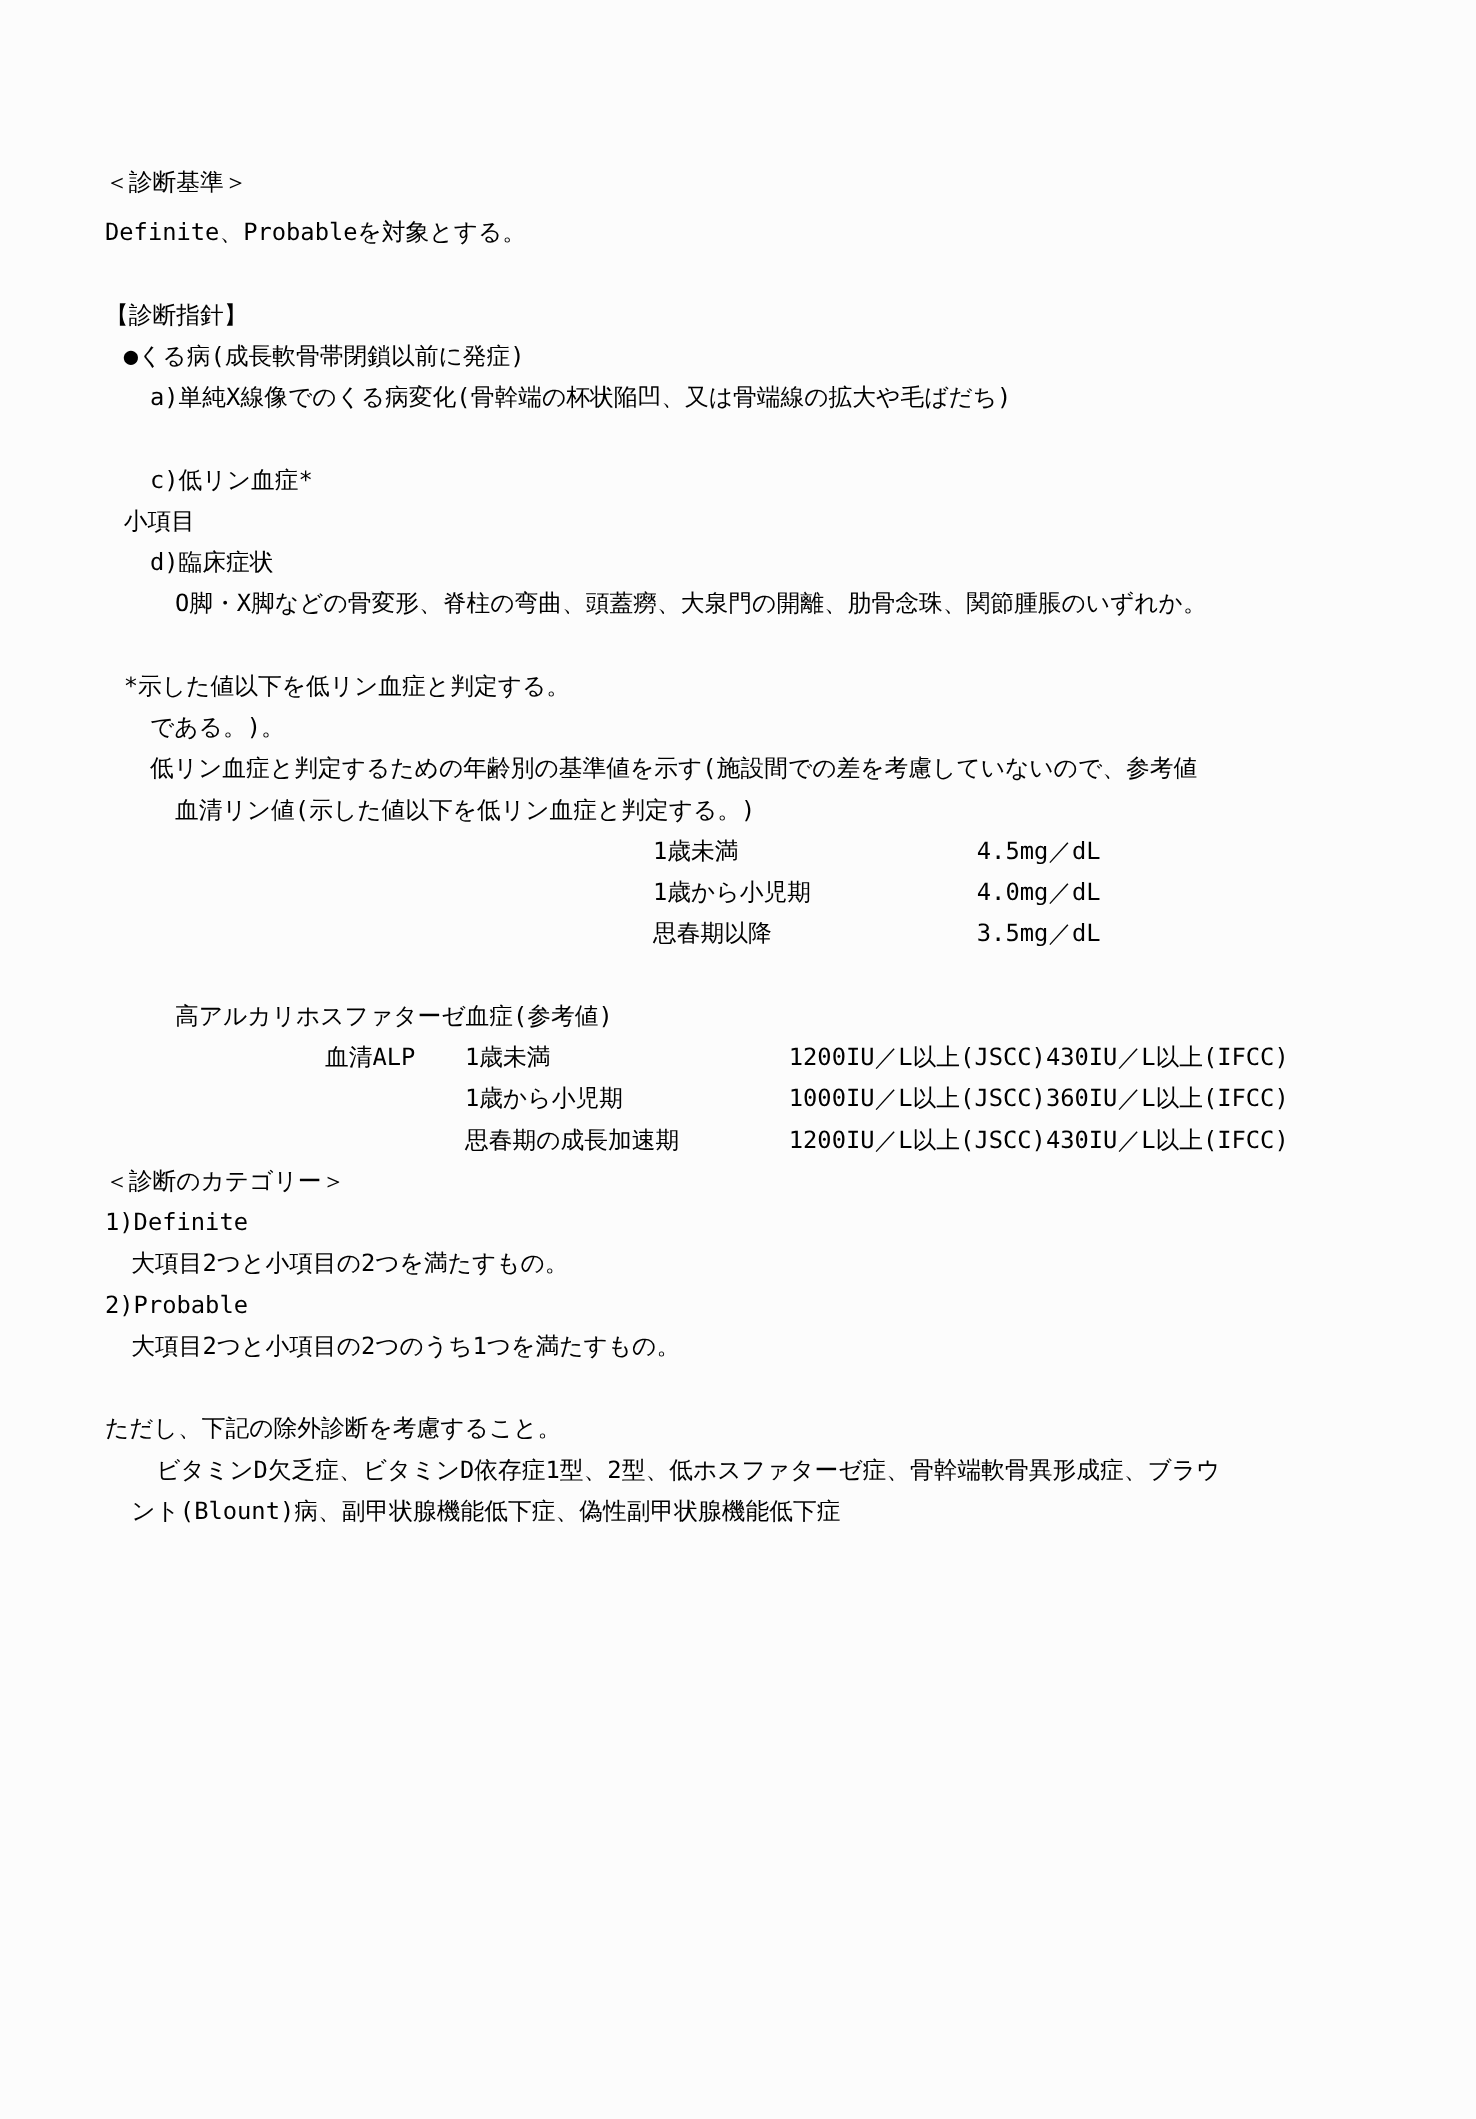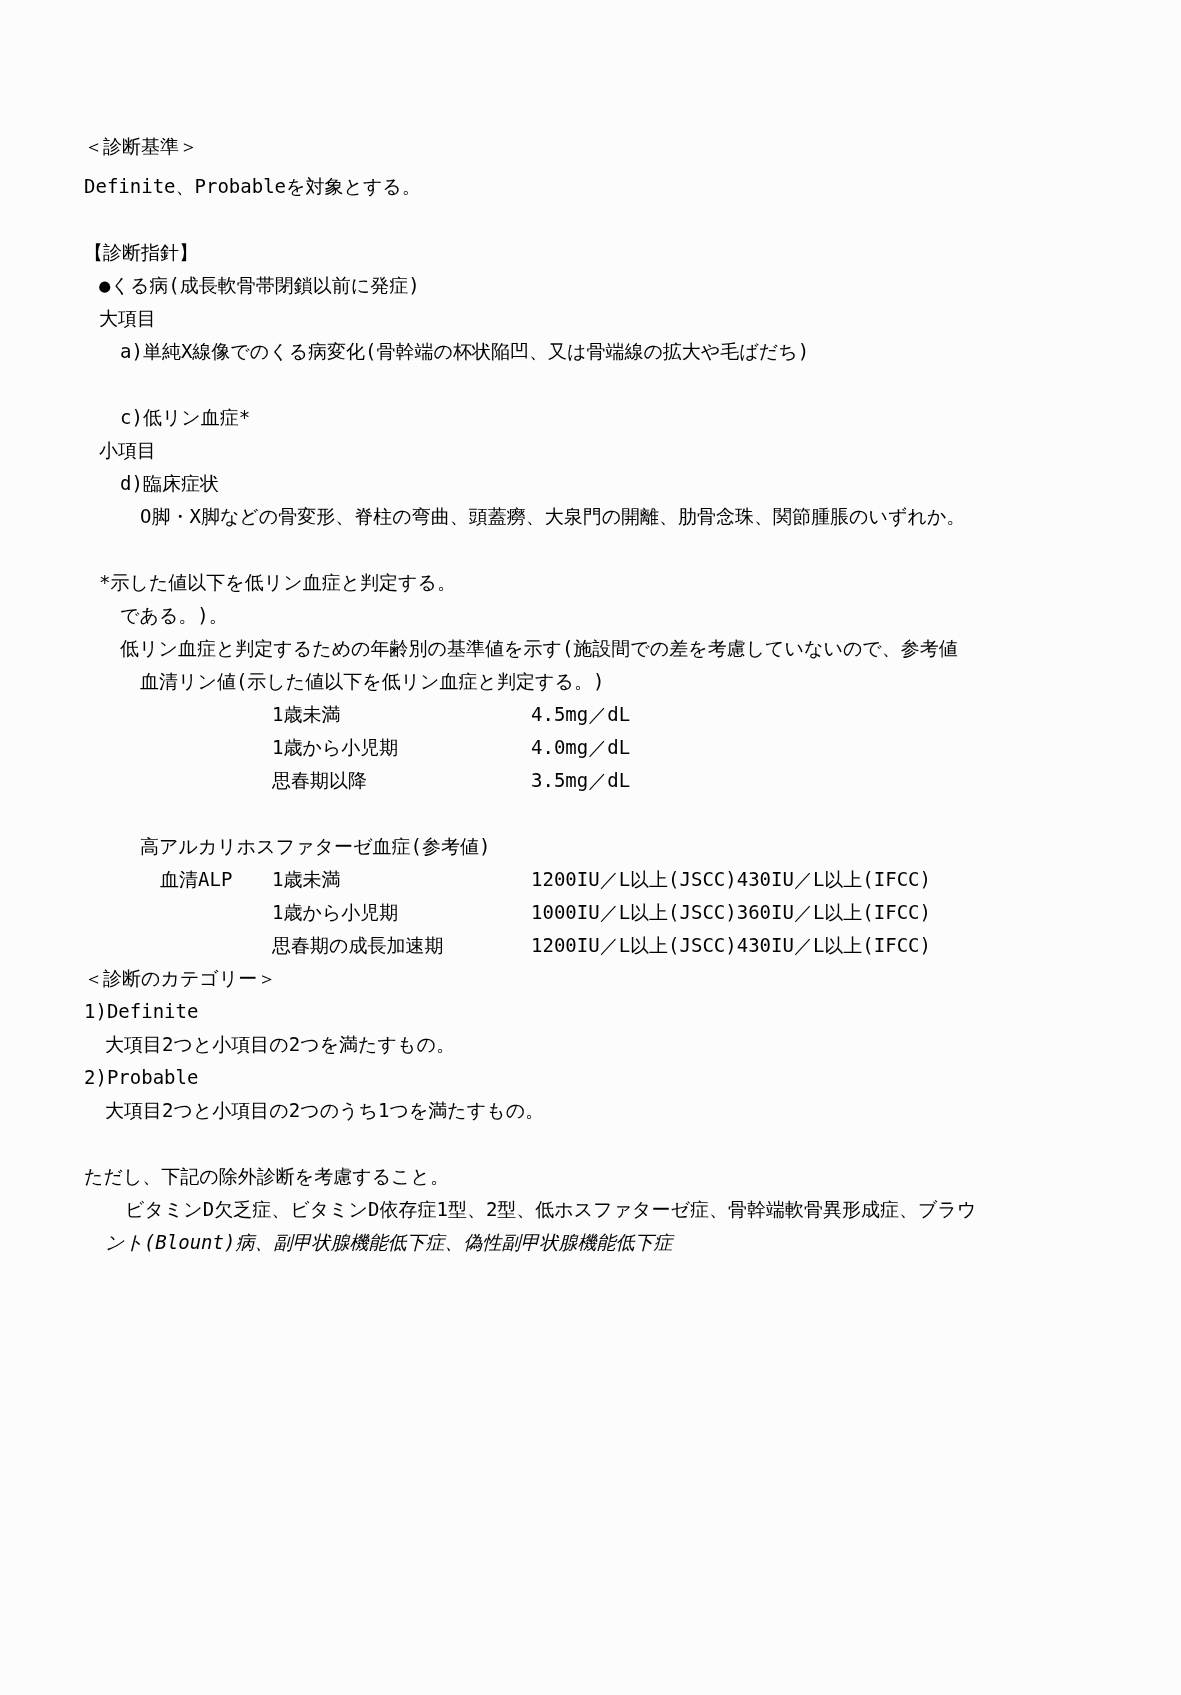--- a/index.html
+++ b/index.html
@@ -22,40 +22,39 @@
     overflow: hidden;
   }
   .line { white-space: pre; }
   .title { margin-bottom: 7px; }
   .gap { height: 33px; }
   .indent-1 { padding-left: 15px; }
   .indent-2 { padding-left: 36px; }
   .indent-3 { padding-left: 56px; }
   .indent-cat { padding-left: 21px; }
   .indent-excl1 { padding-left: 41px; }
-  .indent-excl2 { padding-left: 21px; font-style: italic; }
-  .row { display: flex; }
+  .indent-excl2 { padding-left: 21px; }
+  .row { display: flex; justify-content: center; }
   .cell-indent { display: inline-block; width: 188px; flex: 0 0 188px; }
   .cell-alp-head { display: inline-block; box-sizing: border-box; width: 188px; flex: 0 0 188px; padding-left: 76px; }
   .cell-age { display: inline-block; width: 259px; flex: 0 0 259px; }
   .cell-value { display: inline-block; white-space: pre; }
 </style>
 </head>
 <body>
 
 <div class="page">
 
   <div class="line title">＜診断基準＞</div>
   <div class="line">Definite、Probableを対象とする。</div>
 
   <div class="gap"></div>
 
   <div class="line">【診断指針】</div>
   <div class="line indent-1">●くる病(成長軟骨帯閉鎖以前に発症)</div>
-  <div class="line indent-1">大項目</div>
   <div class="line indent-2">a)単純X線像でのくる病変化(骨幹端の杯状陥凹、又は骨端線の拡大や毛ばだち)</div>
 
   <div class="gap"></div>
 
   <div class="line indent-2">c)低リン血症*</div>
   <div class="line indent-1">小項目</div>
   <div class="line indent-2">d)臨床症状</div>
   <div class="line indent-3">O脚・X脚などの骨変形、脊柱の弯曲、頭蓋癆、大泉門の開離、肋骨念珠、関節腫脹のいずれか。</div>
 
   <div class="gap"></div>

